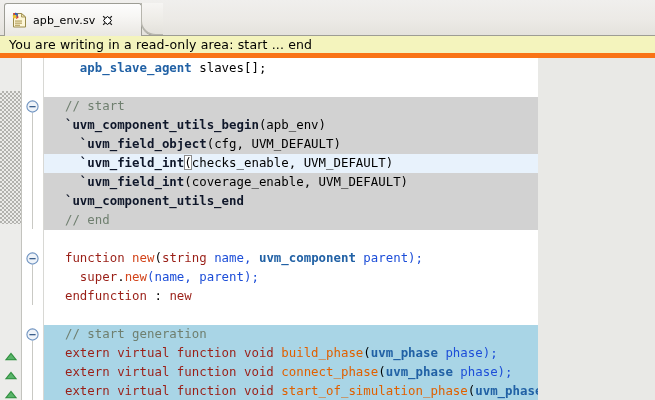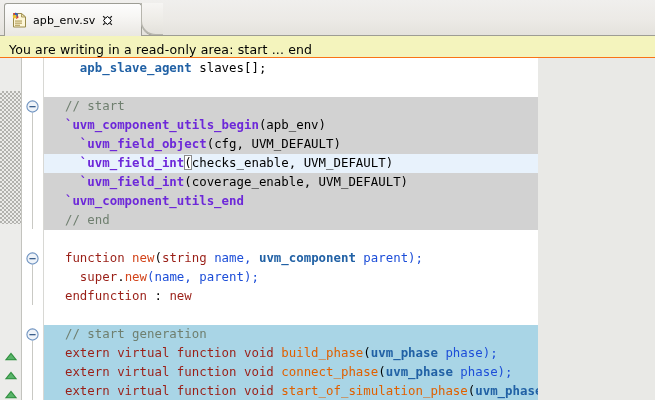--- a/index.html
+++ b/index.html
@@ -46,23 +46,23 @@
     font-family:"DejaVu Sans","Liberation Sans",sans-serif;
   }
   .tab-close{
     margin-left:7px;width:11px;height:11px;position:relative;flex:0 0 auto;
   }
 
   
   .banner{
     position:absolute;left:0;top:36px;width:655px;height:22px;
     background:#f4f4bd;
-    border-bottom:1px solid #f97316;
-    box-sizing:border-box;
-    display:flex;align-items:flex-end;
+    border-bottom:5px solid #f97316;
+    box-sizing:border-box;
+    display:flex;align-items:center;
     padding-left:9px;
   }
   .banner-text{
     color:#000;font-size:12.5px;white-space:nowrap;letter-spacing:0.15px;
     font-family:"DejaVu Sans","Liberation Sans",sans-serif;
   }
 
   
   .editor{
     position:absolute;left:0;top:58px;width:538px;height:342px;
@@ -107,21 +107,21 @@
   .ln{
     position:relative;height:19px;line-height:19px;
     padding-left:6px;box-sizing:border-box;
     white-space:pre;
   }
 
   
   .t-plain   {color:#000000;}
   .t-type    {color:#2161a5;font-weight:bold;}
   .t-kw2     {color:#9a1f17;font-weight:normal;}
-  .t-macro   {color:#6d28d9;font-weight:bold;}
+  .t-macro   {color:#0f172a;font-weight:bold;}
   .t-comment {color:#6f7f6f;}
   .t-method  {color:#e06000;}
   .t-method2 {color:#d3441a;}
   .t-param   {color:#1d4ed8;}
 
   .bracket-box{
     outline:1px solid #8a8a8a;
     outline-offset:-1px;
     background:#ffffff;
   }

